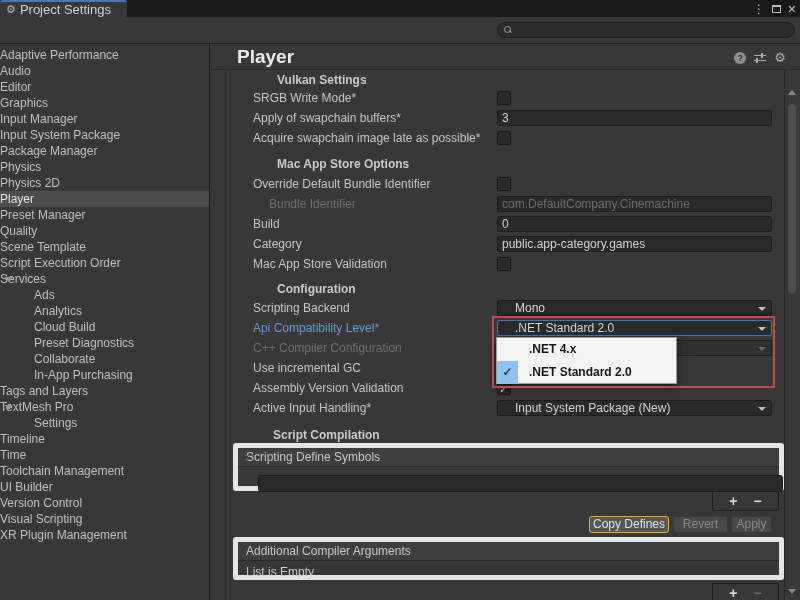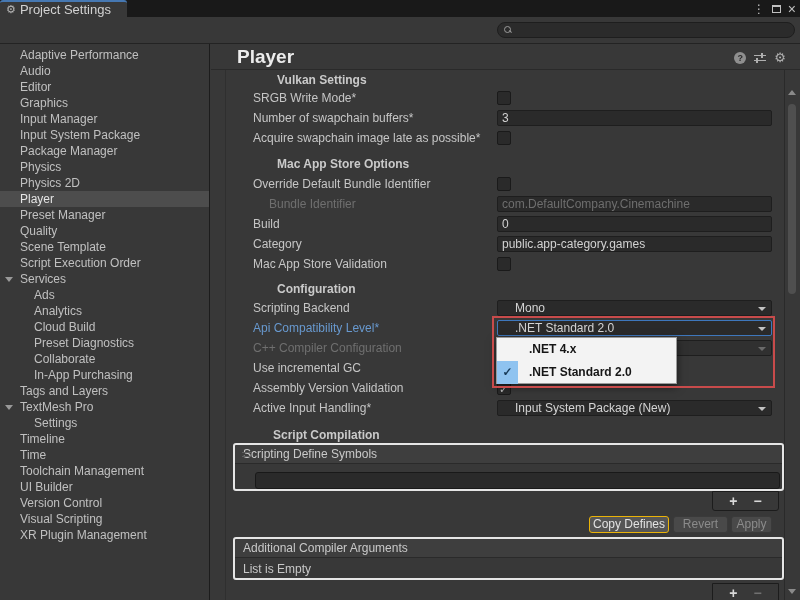--- a/index.html
+++ b/index.html
@@ -18,21 +18,21 @@
   
   .toolbar { position:absolute; left:0; top:17px; width:800px; height:27px; background:#383838; border-bottom:1px solid #232323; }
   .search { position:absolute; left:497px; top:5px; width:298px; height:16px; background:#2b2b2b; border:1px solid #1e1e1e; border-radius:8px; display:flex; align-items:center; }
   .mag { position:relative; width:8px; height:8px; margin-left:6px; }
   .mag::before { content:""; position:absolute; left:0; top:0; width:5px; height:5px; border:1px solid #9a9a9a; border-radius:50%; }
   .mag::after { content:""; position:absolute; left:5px; top:5px; width:3px; height:1px; background:#9a9a9a; transform:rotate(45deg); }
   .search input { background:transparent; border:none; outline:none; color:#d2d2d2; font-size:11px; flex:1; height:100%; padding:0 4px; font-family:"Liberation Sans", sans-serif; }
 
   
   .sidebar { position:absolute; left:0; top:44px; width:210px; height:556px; background:#383838; border-right:1px solid #1c1c1c; padding-top:3px; overflow:hidden; }
-  .si { position:relative; height:16px; line-height:16px; padding-left:20px; color:#c0c0c0; white-space:nowrap; cursor:default; }
+  .si { position:relative; height:16px; line-height:16px; color:#c0c0c0; white-space:nowrap; cursor:default; }
   .si.child { padding-left:34px; }
   .si.sel { background:#4d4d4d; color:#e4e4e4; }
   .tri { position:absolute; left:5px; top:6px; width:0; height:0; border-left:4px solid transparent; border-right:4px solid transparent; border-top:5px solid #999; }
 
   
   .main-header { position:absolute; left:211px; top:44px; width:589px; height:26px; background:#383838; border-bottom:1px solid #2a2a2a; }
   .ptitle { position:absolute; left:26px; top:2px; font-size:19px; font-weight:bold; color:#ededed; }
   .hicons { position:absolute; right:14px; top:7px; display:flex; gap:8px; align-items:center; }
   .help { width:12px; height:12px; border-radius:50%; background:#8f8f8f; color:#2a2a2a; font-size:9px; font-weight:bold; text-align:center; line-height:12px; }
   .preset { position:relative; width:12px; height:10px; }
@@ -54,21 +54,21 @@
   .cb.checked::after { content:"✓"; position:absolute; left:1px; top:-1px; color:#c3c3c3; font-size:11px; }
   .tf { position:absolute; left:286px; top:0; width:275px; height:16px; background:#2a2a2a; border:1px solid #1e1e1e; border-radius:2px; color:#d2d2d2; padding:0 4px; line-height:14px; }
   .tf.dis { color:#6e6e6e; }
   .dd { position:absolute; left:286px; top:0; width:275px; height:16px; background:#2a2a2a; border:1px solid #1e1e1e; border-radius:2px; color:#d4d4d4; padding:0 17px; line-height:14px; }
   .dd .arr { position:absolute; right:5px; top:6px; width:0; height:0; border-left:4px solid transparent; border-right:4px solid transparent; border-top:4px solid #c2c2c2; }
   .dd.dis { background:#303030; color:#6e6e6e; }
   .dd.dis .arr { border-top-color:#6a6a6a; }
   .dd.focused { border-color:#3e77bc; }
 
   
-  .box { position:absolute; left:22px; width:551px; background:#383838; border:2px solid #e5e5e5; border-radius:3px; }
+  .box { position:absolute; left:22px; width:551px; background:#383838; border:5px solid #e5e5e5; border-radius:3px; }
   .box-h { height:19px; line-height:18px; padding-left:8px; background:#3e3e3e; border-bottom:1px solid #2a2a2a; border-radius:3px 3px 0 0; color:#c9c9c9; }
   .handle { position:absolute; left:7px; top:7px; width:10px; height:5px; border-top:1px solid #5e5e5e; border-bottom:1px solid #5e5e5e; }
   .box-input { position:absolute; left:20px; top:27px; width:525px; height:17px; background:#2a2a2a; border:1px solid #191919; border-radius:3px; }
   .pm-box { position:absolute; width:67px; height:20px; background:#383838; border:1px solid #1c1c1c; border-radius:0 0 3px 3px; display:flex; align-items:center; justify-content:space-evenly; }
   .pm { color:#d8d8d8; font-size:14px; font-weight:bold; line-height:1; cursor:default; }
   .pm.dis { color:#707070; }
 
   .btn { position:absolute; height:17px; background:#565656; border:1px solid #eab308; border-radius:3px; color:#e2e2e2; text-align:center; line-height:15px; cursor:default; }
   .btn.dis { background:#494949; color:#8b8b8b; border-color:#3a3a3a; }
 
@@ -153,21 +153,21 @@
 
 <div class="content">
   <div class="indent-line"></div>
 
   <div class="sect" style="top:2px">Vulkan Settings</div>
   <div class="row" style="top:20px">
     <span class="lbl">SRGB Write Mode*</span>
     <span class="cb"></span>
   </div>
   <div class="row" style="top:40px">
-    <span class="lbl">Number of swapchain buffers*</span>
+    <span class="lbl">Apply of swapchain buffers*</span>
     <span class="tf"><span>3</span></span>
   </div>
   <div class="row" style="top:60px">
     <span class="lbl">Acquire swapchain image late as possible*</span>
     <span class="cb"></span>
   </div>
 
   <div class="sect" style="top:86px">Mac App Store Options</div>
   <div class="row" style="top:106px">
     <span class="lbl">Override Default Bundle Identifier</span>

